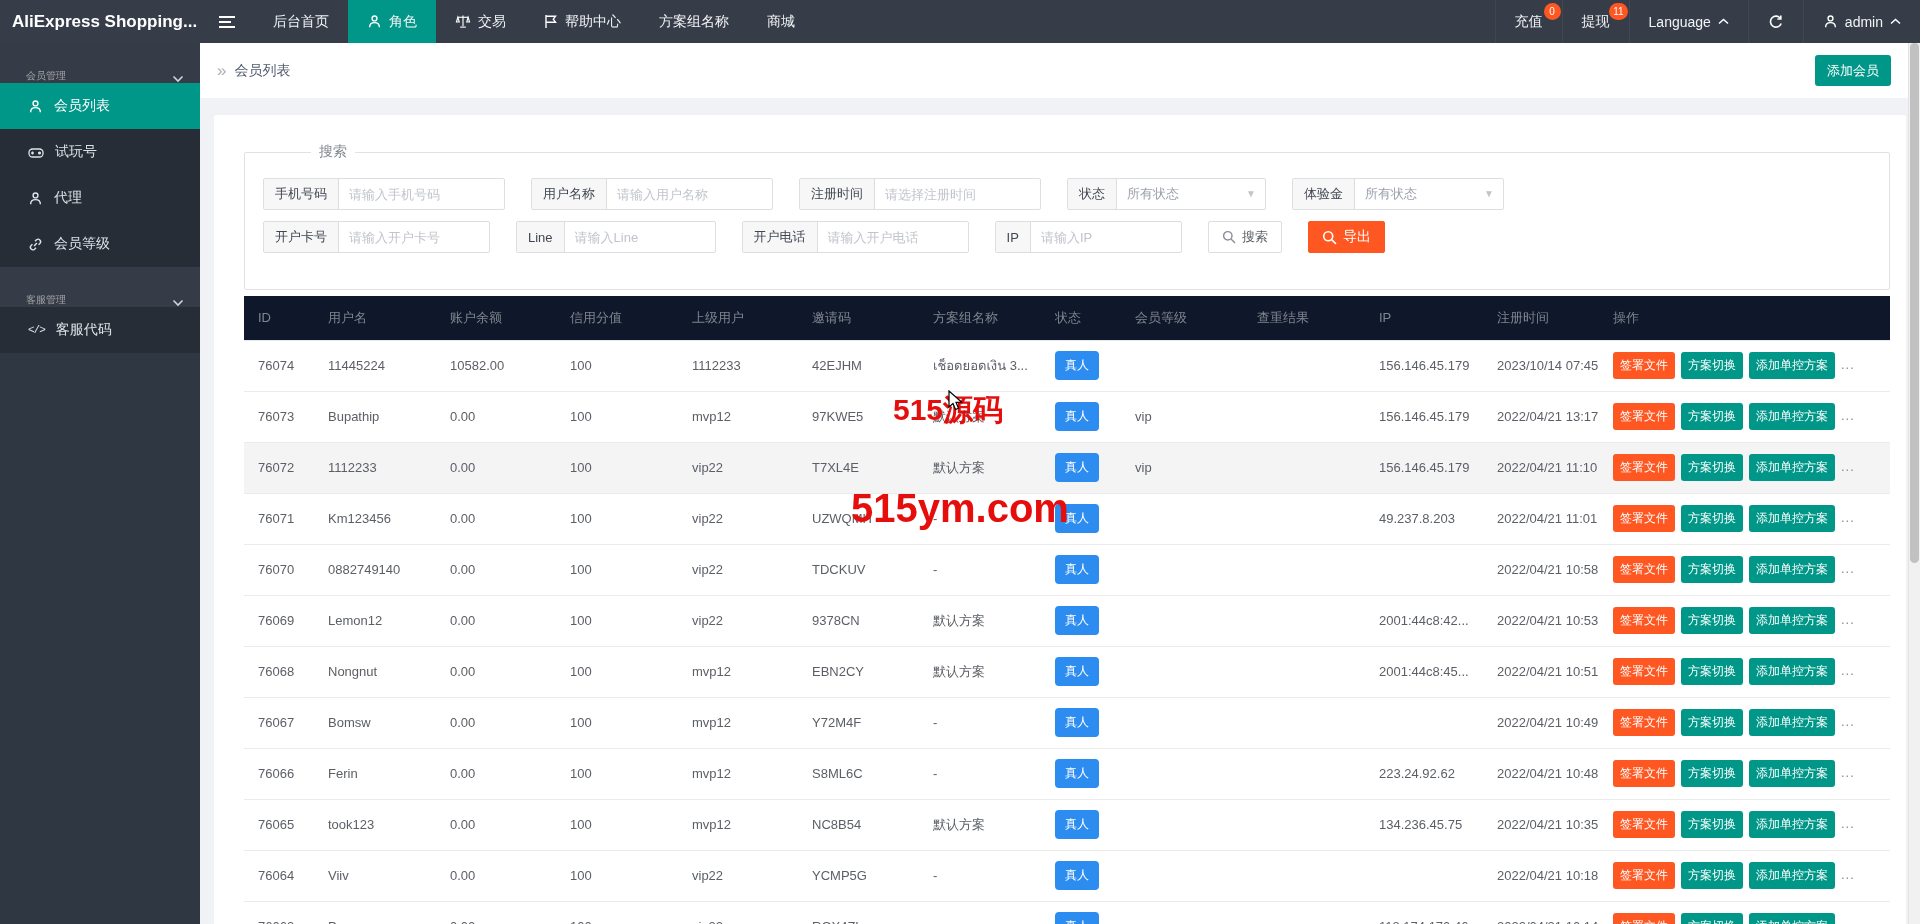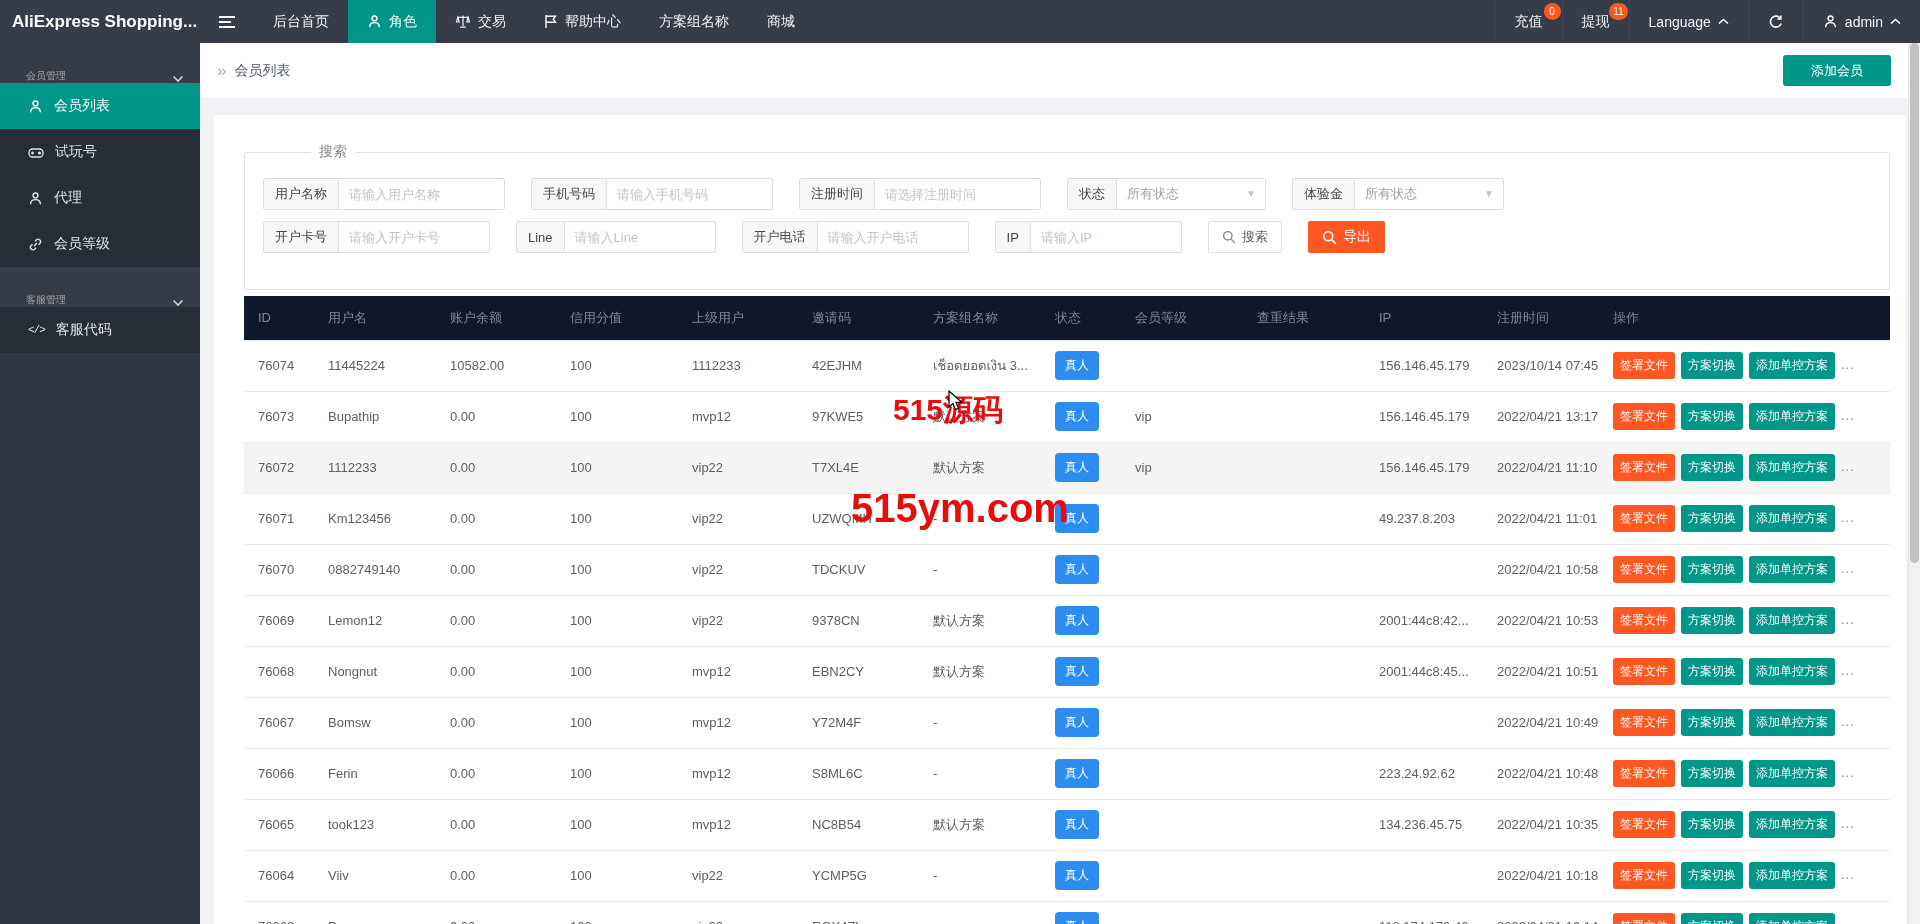--- a/index.html
+++ b/index.html
@@ -23,21 +23,21 @@
   .side-group-hd{height:40px;display:flex;align-items:flex-end;justify-content:space-between;padding:0 16px 0 26px;color:#a3a3a3;font-size:10px;background:#353c48;cursor:pointer}
   .side-menu{background:#272d37}
   .side-item{height:46px;display:flex;align-items:center;gap:11px;padding-left:28px;color:#dfe3e9;font-size:14px;cursor:pointer}
   .side-item.active{background:#009688;color:#fff}
   .side-item .code-ic{font-family:"Liberation Mono","DejaVu Sans Mono",monospace;font-size:11px;letter-spacing:-1px}
 
   
   .bc-bar{position:absolute;left:200px;top:43px;right:0;height:55px;background:#fff;display:flex;align-items:center;padding:0 17px;z-index:10}
   .bc{display:flex;align-items:center;gap:8px;color:#515a6e;font-size:14px}
   .bc .gg{color:#a8abb2;font-size:17px;line-height:1}
-  .add-btn{margin-left:auto;background:#009688;color:#fff;font-size:13px;height:31px;padding:0 28px;border:none;border-radius:3px;cursor:pointer;margin-right:12px}
+  .add-btn{margin-left:auto;background:#009688;color:#fff;font-size:13px;height:31px;padding:0 12px;border:none;border-radius:3px;cursor:pointer;margin-right:12px}
 
   
   .content{position:absolute;left:214px;top:115px;width:1692px;bottom:0;overflow:hidden;z-index:5}
   .card{background:#fff;height:900px;padding:28px 16px 0 30px;border-radius:2px}
 
   fieldset.search{border:1px solid #e2e2e2;border-radius:2px;padding:6px 18px 36px 18px;margin-bottom:6px}
   fieldset.search legend{font-size:14px;color:#838890;padding:0 8px;margin-left:48px}
   .frow{display:flex;gap:26px;margin-top:11px;align-items:center}
   .fgroup{display:flex;height:32px;border:1px solid #dcdee2;border-radius:2px;background:#fff}
   .flabel{background:#f7f7f8;border-right:1px solid #dcdee2;font-size:13px;color:#414751;display:flex;align-items:center;padding:0 11px;white-space:nowrap}
@@ -215,26 +215,26 @@
   <button class="add-btn">添加会员</button>
 </div>
 
 <div class="content">
   <div class="card">
 
     <fieldset class="search">
       <legend>搜索</legend>
       <div class="frow">
         <div class="fgroup">
+          <span class="flabel">手机号码</span>
+          <input class="w165" type="text" placeholder="请输入手机号码" style="">
+        </div>
+        <div class="fgroup">
           <span class="flabel">用户名称</span>
           <input class="w165" type="text" placeholder="请输入用户名称" style="">
-        </div>
-        <div class="fgroup">
-          <span class="flabel">手机号码</span>
-          <input class="w165" type="text" placeholder="请输入手机号码" style="">
         </div>
         <div class="fgroup">
           <span class="flabel">注册时间</span>
           <input class="w165" type="text" placeholder="请选择注册时间" style="">
         </div>
         <div class="fgroup">
           <span class="flabel">状态</span>
           <div class="fselect">
             <span>所有状态</span>
             <span class="caret">▼</span>

